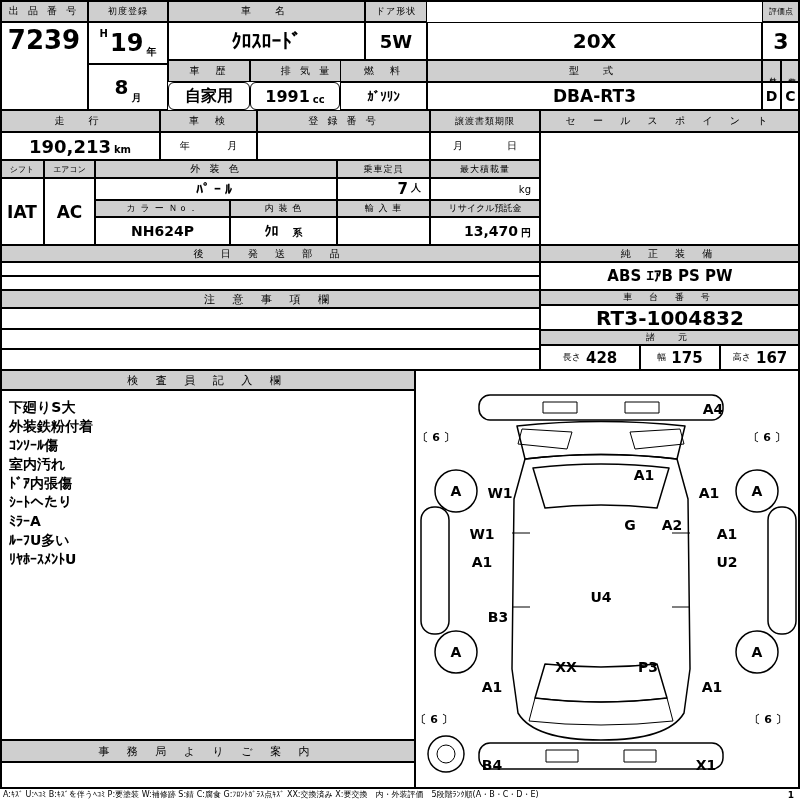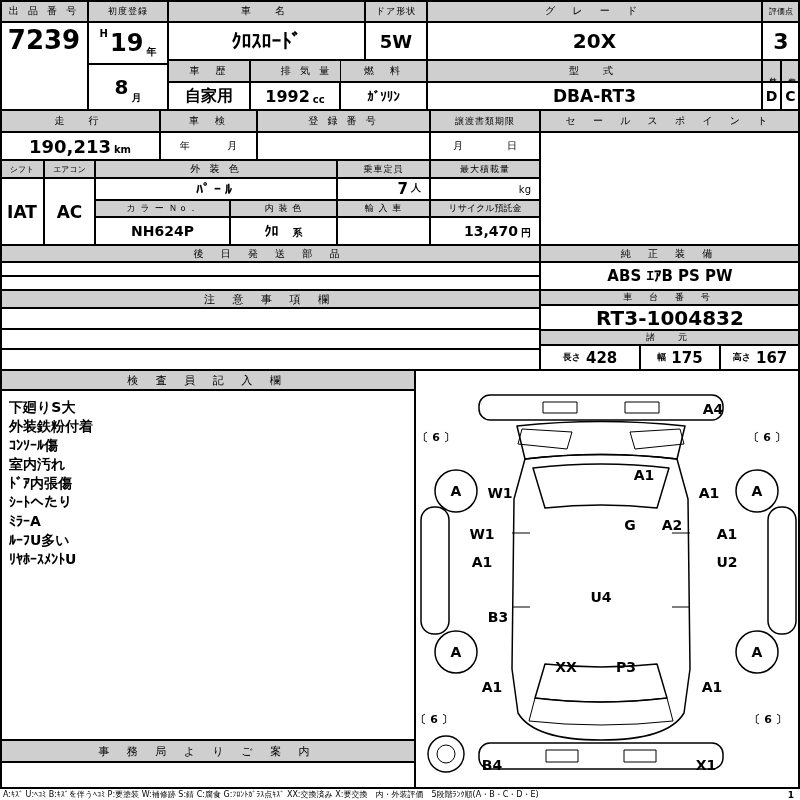--- a/index.html
+++ b/index.html
@@ -12,31 +12,31 @@
     position: absolute; border: 1px solid #000; background: #fff;
     display: flex; align-items: center; justify-content: center; overflow: hidden;
   }
   .hd { background: #cfcfcf; font-size: 10px; letter-spacing: 3px; font-weight: normal; }
   .hd-wide { letter-spacing: 7px; }
   .hd-9 { font-size: 9px; letter-spacing: 1px; }
   .hd-sm { font-size: 8px; letter-spacing: 0; }
   .vert { writing-mode: vertical-rl; text-orientation: upright; font-size: 8px; letter-spacing: 0; }
   .vl { font-weight: bold; font-size: 15px; }
   .f26 { font-size: 26px; } .f22 { font-size: 22px; } .f20 { font-size: 20px; }
-  .f18 { font-size: 18px; } .f17 { font-size: 17px; } .f16 { font-size: 16px; }
+  .f18 { font-size: 18px; } .f17 { font-size: 17px; } .f16 { font-size: 16px; border-radius: 6px; }
   .f14 { font-size: 14px; } .f13 { font-size: 13px; }
   .era { font-size: 10px; align-self: flex-start; padding-top: 5px; margin-right: 2px; }
   .unit { font-size: 10px; margin-left: 3px; align-self: flex-end; padding-bottom: 4px; font-weight: bold; }
   .ph { font-weight: normal; font-size: 10px; justify-content: space-around; }
   .right { justify-content: flex-end; padding-right: 8px; }
   .notes {
     align-items: flex-start; justify-content: flex-start; padding: 7px 8px;
     font-size: 14px; line-height: 19px; white-space: pre-line; font-weight: bold;
   }
-  .dim-lbl { font-size: 9px; font-weight: bold; margin-right: 5px; }
+  .dim-lbl { font-size: 9px; font-weight: normal; margin-right: 5px; }
   .dim-num { font-size: 15px; font-weight: bold; }
   .marker {
     position: absolute; transform: translate(-50%, -50%);
     font-weight: bold; font-size: 14px; white-space: nowrap; line-height: 1;
   }
   .marker.tread { font-size: 11px; }
   .frame { position: absolute; left: 0; top: 0; width: 800px; height: 789px;
     border: 2px solid #000; pointer-events: none; z-index: 6; }
   .legendbar {
     position: absolute; left: 0; top: 789px; width: 800px; height: 11px;
@@ -64,32 +64,31 @@
     <span style="font-size:20px">8</span>
     <span class="unit">月</span>
   </div>
 
   <div class="c hd hd-wide" style="left:168px;top:0;width:197px;height:22px">車　名</div>
   <div class="c vl f20" style="left:168px;top:22px;width:197px;height:38px">ｸﾛｽﾛｰﾄﾞ</div>
 
   <div class="c hd hd-9" style="left:365px;top:0;width:62px;height:22px">ドア形状</div>
   <div class="c vl f18" style="left:365px;top:22px;width:62px;height:38px">5W</div>
 
-  <div class="c hd hd-wide" style="left:427px;top:0;width:335px;height:22px">グ レ ー ド</div>
   <div class="c vl f20" style="left:427px;top:22px;width:335px;height:38px">20X</div>
 
   <div class="c hd hd-sm" style="left:762px;top:0;width:38px;height:22px">評価点</div>
   <div class="c vl f22" style="left:762px;top:22px;width:38px;height:38px">3</div>
 
   <div class="c hd" style="left:168px;top:60px;width:82px;height:22px">車　歴</div>
   <div class="c vl f16" style="left:168px;top:82px;width:82px;height:28px">自家用</div>
 
   <div class="c hd" style="left:250px;top:60px;width:113px;height:22px">排 気 量</div>
   <div class="c vl f16" style="left:250px;top:82px;width:90px;height:28px">
-    <span>1992</span>
+    <span>1991</span>
     <span class="unit">cc</span>
   </div>
 
   <div class="c hd" style="left:340px;top:60px;width:87px;height:22px">燃　料</div>
   <div class="c vl f13" style="left:340px;top:82px;width:87px;height:28px">ｶﾞｿﾘﾝ</div>
 
   <div class="c hd hd-wide" style="left:427px;top:60px;width:335px;height:22px">型　式</div>
   <div class="c vl f17" style="left:427px;top:82px;width:335px;height:28px">DBA-RT3</div>
 
   <div class="c hd vert" style="left:762px;top:60px;width:19px;height:22px">外装</div>
@@ -243,21 +242,21 @@
       <span class="marker" style="left: 66px; top: 191px;">A1</span>
       <span class="marker" style="left: 214px; top: 154px;">G</span>
       <span class="marker" style="left: 256px; top: 154px;">A2</span>
       <span class="marker" style="left: 311px; top: 163px;">A1</span>
       <span class="marker" style="left: 311px; top: 191px;">U2</span>
       <span class="marker" style="left: 64px; top: 246px; margin-left: 18px;">B3</span>
       <span class="marker" style="left: 185px; top: 226px;">U4</span>
       <span class="marker" style="left: 40px; top: 281px;">A</span>
       <span class="marker" style="left: 341px; top: 281px;">A</span>
       <span class="marker" style="left: 150px; top: 296px;">XX</span>
-      <span class="marker" style="left: 210px; top: 296px;">P3</span>
+      <span class="marker" style="left: 232px; top: 296px;">P3</span>
       <span class="marker" style="left: 76px; top: 316px;">A1</span>
       <span class="marker" style="left: 296px; top: 316px;">A1</span>
       <span class="marker tread" style="left: 18px; top: 348px;">〔 6 〕</span>
       <span class="marker tread" style="left: 352px; top: 348px;">〔 6 〕</span>
       <span class="marker" style="left: 76px; top: 394px;">B4</span>
       <span class="marker" style="left: 290px; top: 394px;">X1</span>
       <span class="marker tread" style="left: 24px; top: 410px; margin-top: 28px;">〔ﾚｽ〕</span>
     </div>
 
   <div class="frame"></div>

